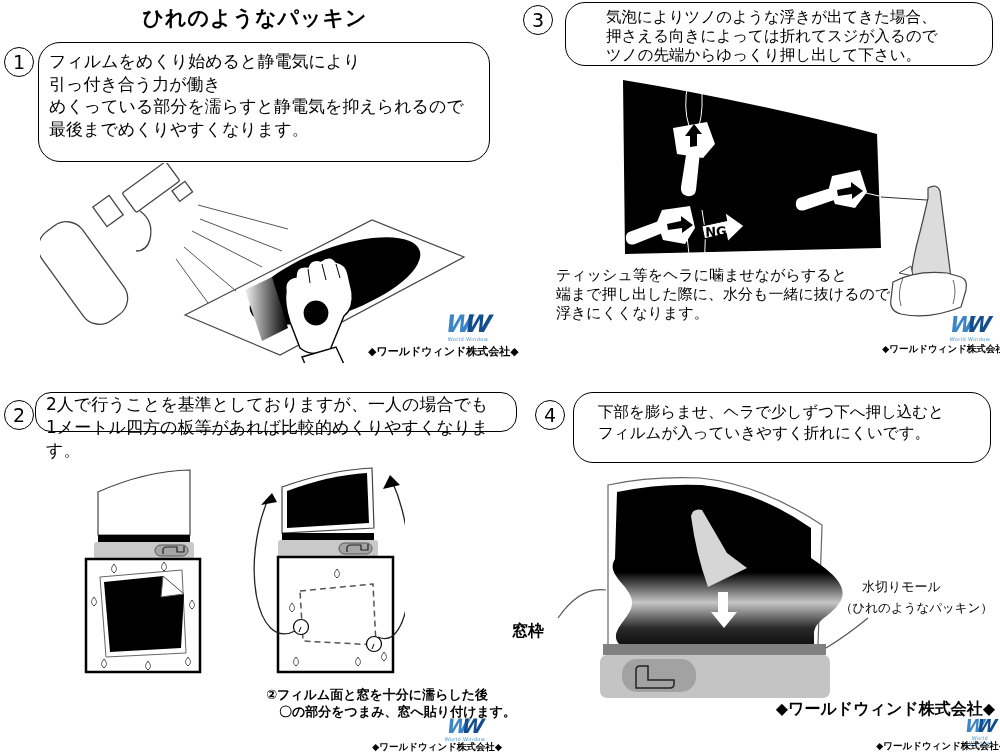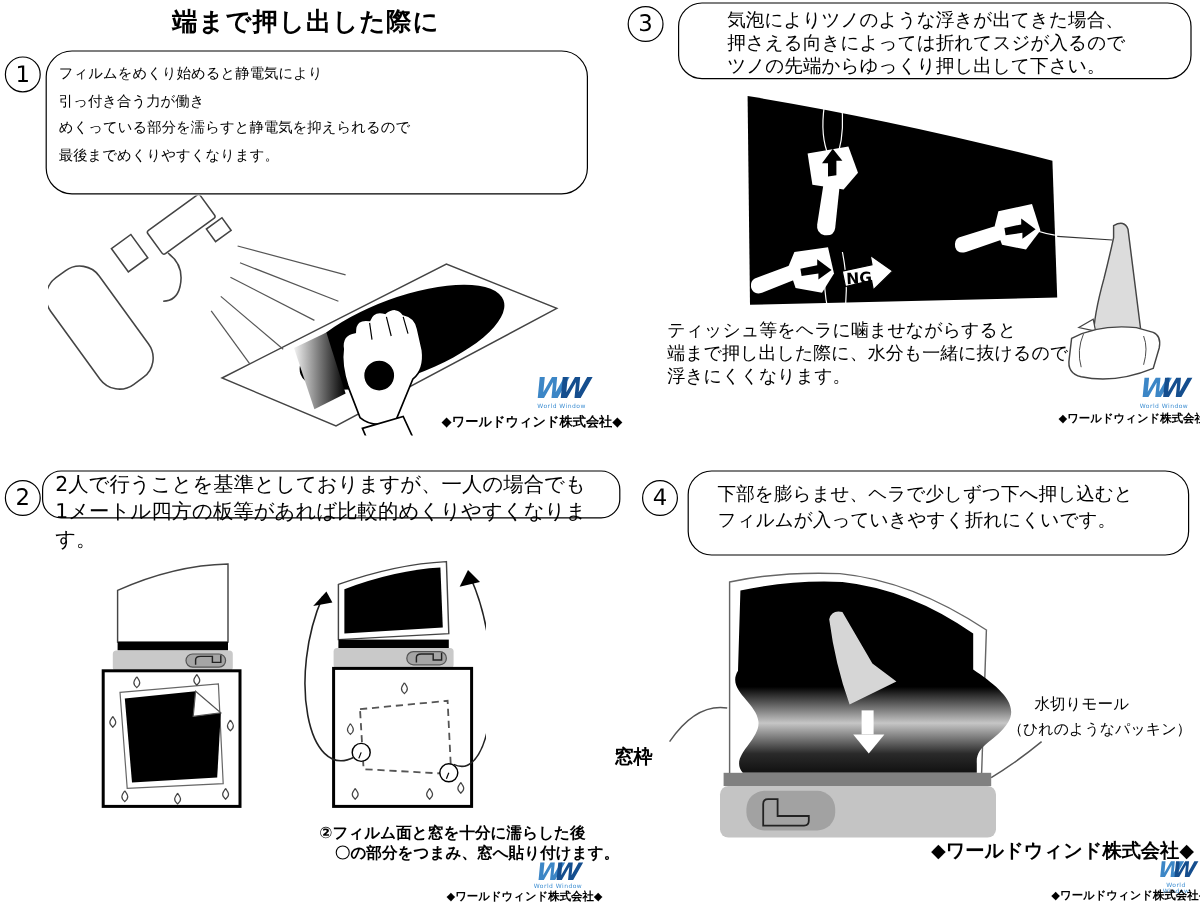--- a/index.html
+++ b/index.html
@@ -4,21 +4,21 @@
 <style>
   html,body{margin:0;padding:0;background:#fff;}
   .stage{position:relative;width:1000px;height:752px;background:#fff;overflow:hidden;
          font-family:"DejaVu Sans",sans-serif;color:#000;}
   .abs{position:absolute;}
   .title{left:0;top:4px;width:510px;text-align:center;font-size:21px;font-weight:600;letter-spacing:1px;}
   .circle-num{width:28px;height:28px;border:1.7px solid #000;border-radius:50%;
               display:flex;align-items:center;justify-content:center;font-size:19px;font-weight:500;}
   .box{border:1.6px solid #000;background:#fff;box-sizing:border-box;font-weight:500;}
   .box1{left:38px;top:42px;width:452px;height:120px;border-radius:22px;padding:7px 8px 0 10px;
-        font-size:12px;line-height:22.5px;}
+        font-size:17px;line-height:22.5px;}
   .box2{left:35px;top:392px;width:482px;height:40px;border-radius:16px;padding:0 6px 0 10px;
         font-size:17px;line-height:23px;}
   .box3{left:565px;top:2px;width:428px;height:64px;border-radius:20px;padding:5px 8px 0 40px;
         font-size:15.5px;line-height:19px;}
   .box4{left:573px;top:392px;width:418px;height:71px;border-radius:20px;padding:9px 8px 0 24px;
         font-size:15.5px;line-height:20.5px;}
   .cap{font-size:13px;font-weight:600;line-height:16.5px;}
   .cap .ind{padding-left:13px;}
   .tissue-cap{left:556px;top:266px;font-size:15px;font-weight:500;line-height:19px;}
   .lbl-bold{font-weight:700;font-size:16px;}
@@ -30,21 +30,21 @@
                   letter-spacing:.4px;margin-top:1px;}
   .company-sm{font-weight:700;text-align:center;white-space:nowrap;}
   .footer-big{font-weight:700;font-size:16px;white-space:nowrap;}
   svg{display:block;}
 </style>
 </head>
 <body>
 
 <div class="stage">
 
-  <div class="abs title">端まで押し出した際に</div>
+  <div class="abs title">ひれのようなパッキン</div>
 
   <div class="abs circle-num" style="left:4px;top:47px;">
     <span>1</span>
   </div>
   <div class="abs box box1">
     <div>フィルムをめくり始めると静電気により</div>
     <div>引っ付き合う力が働き</div>
     <div>めくっている部分を濡らすと静電気を抑えられるので</div>
     <div>最後までめくりやすくなります。</div>
   </div>

